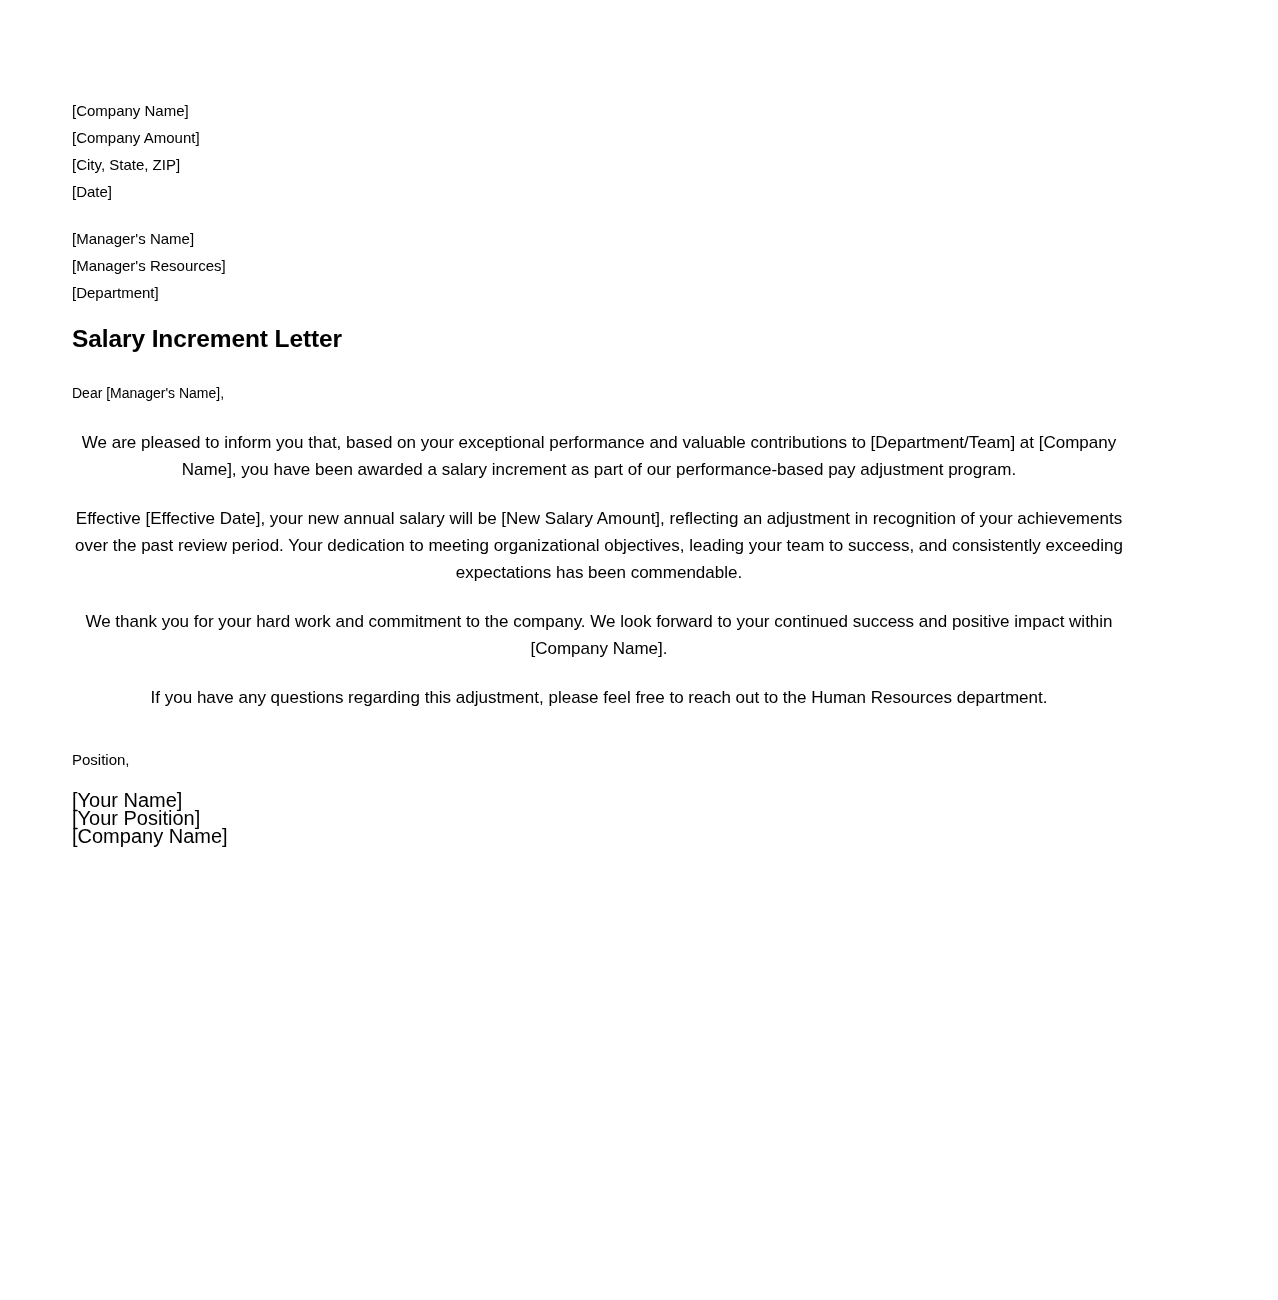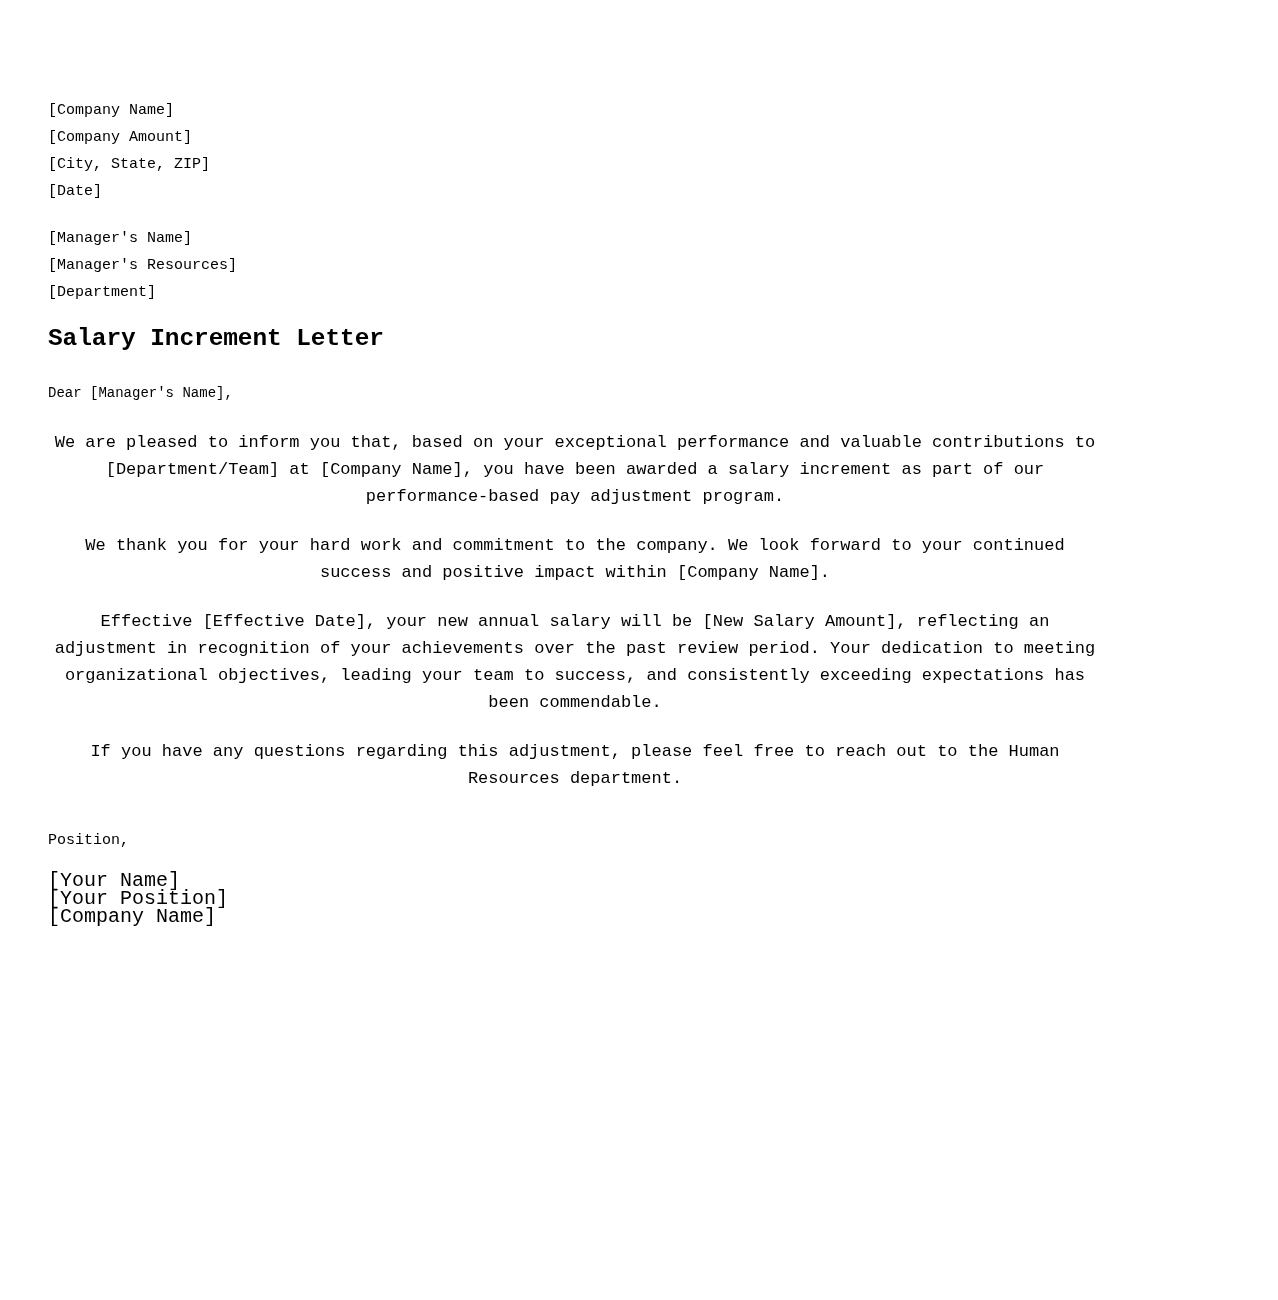--- a/index.html
+++ b/index.html
@@ -18,23 +18,22 @@
   .page {
     width: 1278px;
     height: 1300px;
     background: #ffffff;
     position: relative;
     box-sizing: border-box;
     padding: 97px 0 0 0;
   }
 
   .content {
-    margin-left: 48px;
+    margin-left: 72px;
     width: 1054px;
-    font-family: Liberation Mono, monospace;
   }
 
   
   .address-block {
     font-size: 15px;
     line-height: 27px;
   }
   .address-block .line {
     white-space: pre;
   }
@@ -102,22 +101,22 @@
       <div class="line">[Manager's Name]</div>
       <div class="line">[Manager's Resources]</div>
       <div class="line">[Department]</div>
     </div>
 
     <h1 class="letter-title">Salary Increment Letter</h1>
 
     <div class="salutation">Dear [Manager's Name],</div>
 
     <p class="body-paragraph">We are pleased to inform you that, based on your exceptional performance and valuable contributions to [Department/Team] at [Company Name], you have been awarded a salary increment as part of our performance-based pay adjustment program.</p>
+    <p class="body-paragraph">Effective [Effective Date], your new annual salary will be [New Salary Amount], reflecting an adjustment in recognition of your achievements over the past review period. Your dedication to meeting organizational objectives, leading your team to success, and consistently exceeding expectations has been commendable.</p>
     <p class="body-paragraph">We thank you for your hard work and commitment to the company. We look forward to your continued success and positive impact within [Company Name].</p>
-    <p class="body-paragraph">Effective [Effective Date], your new annual salary will be [New Salary Amount], reflecting an adjustment in recognition of your achievements over the past review period. Your dedication to meeting organizational objectives, leading your team to success, and consistently exceeding expectations has been commendable.</p>
     <p class="body-paragraph">If you have any questions regarding this adjustment, please feel free to reach out to the Human Resources department.</p>
 
     <div class="closing">Position,</div>
 
     <div class="signature-block">
       <div class="line">[Your Name]</div>
       <div class="line">[Your Position]</div>
       <div class="line">[Company Name]</div>
     </div>
 

